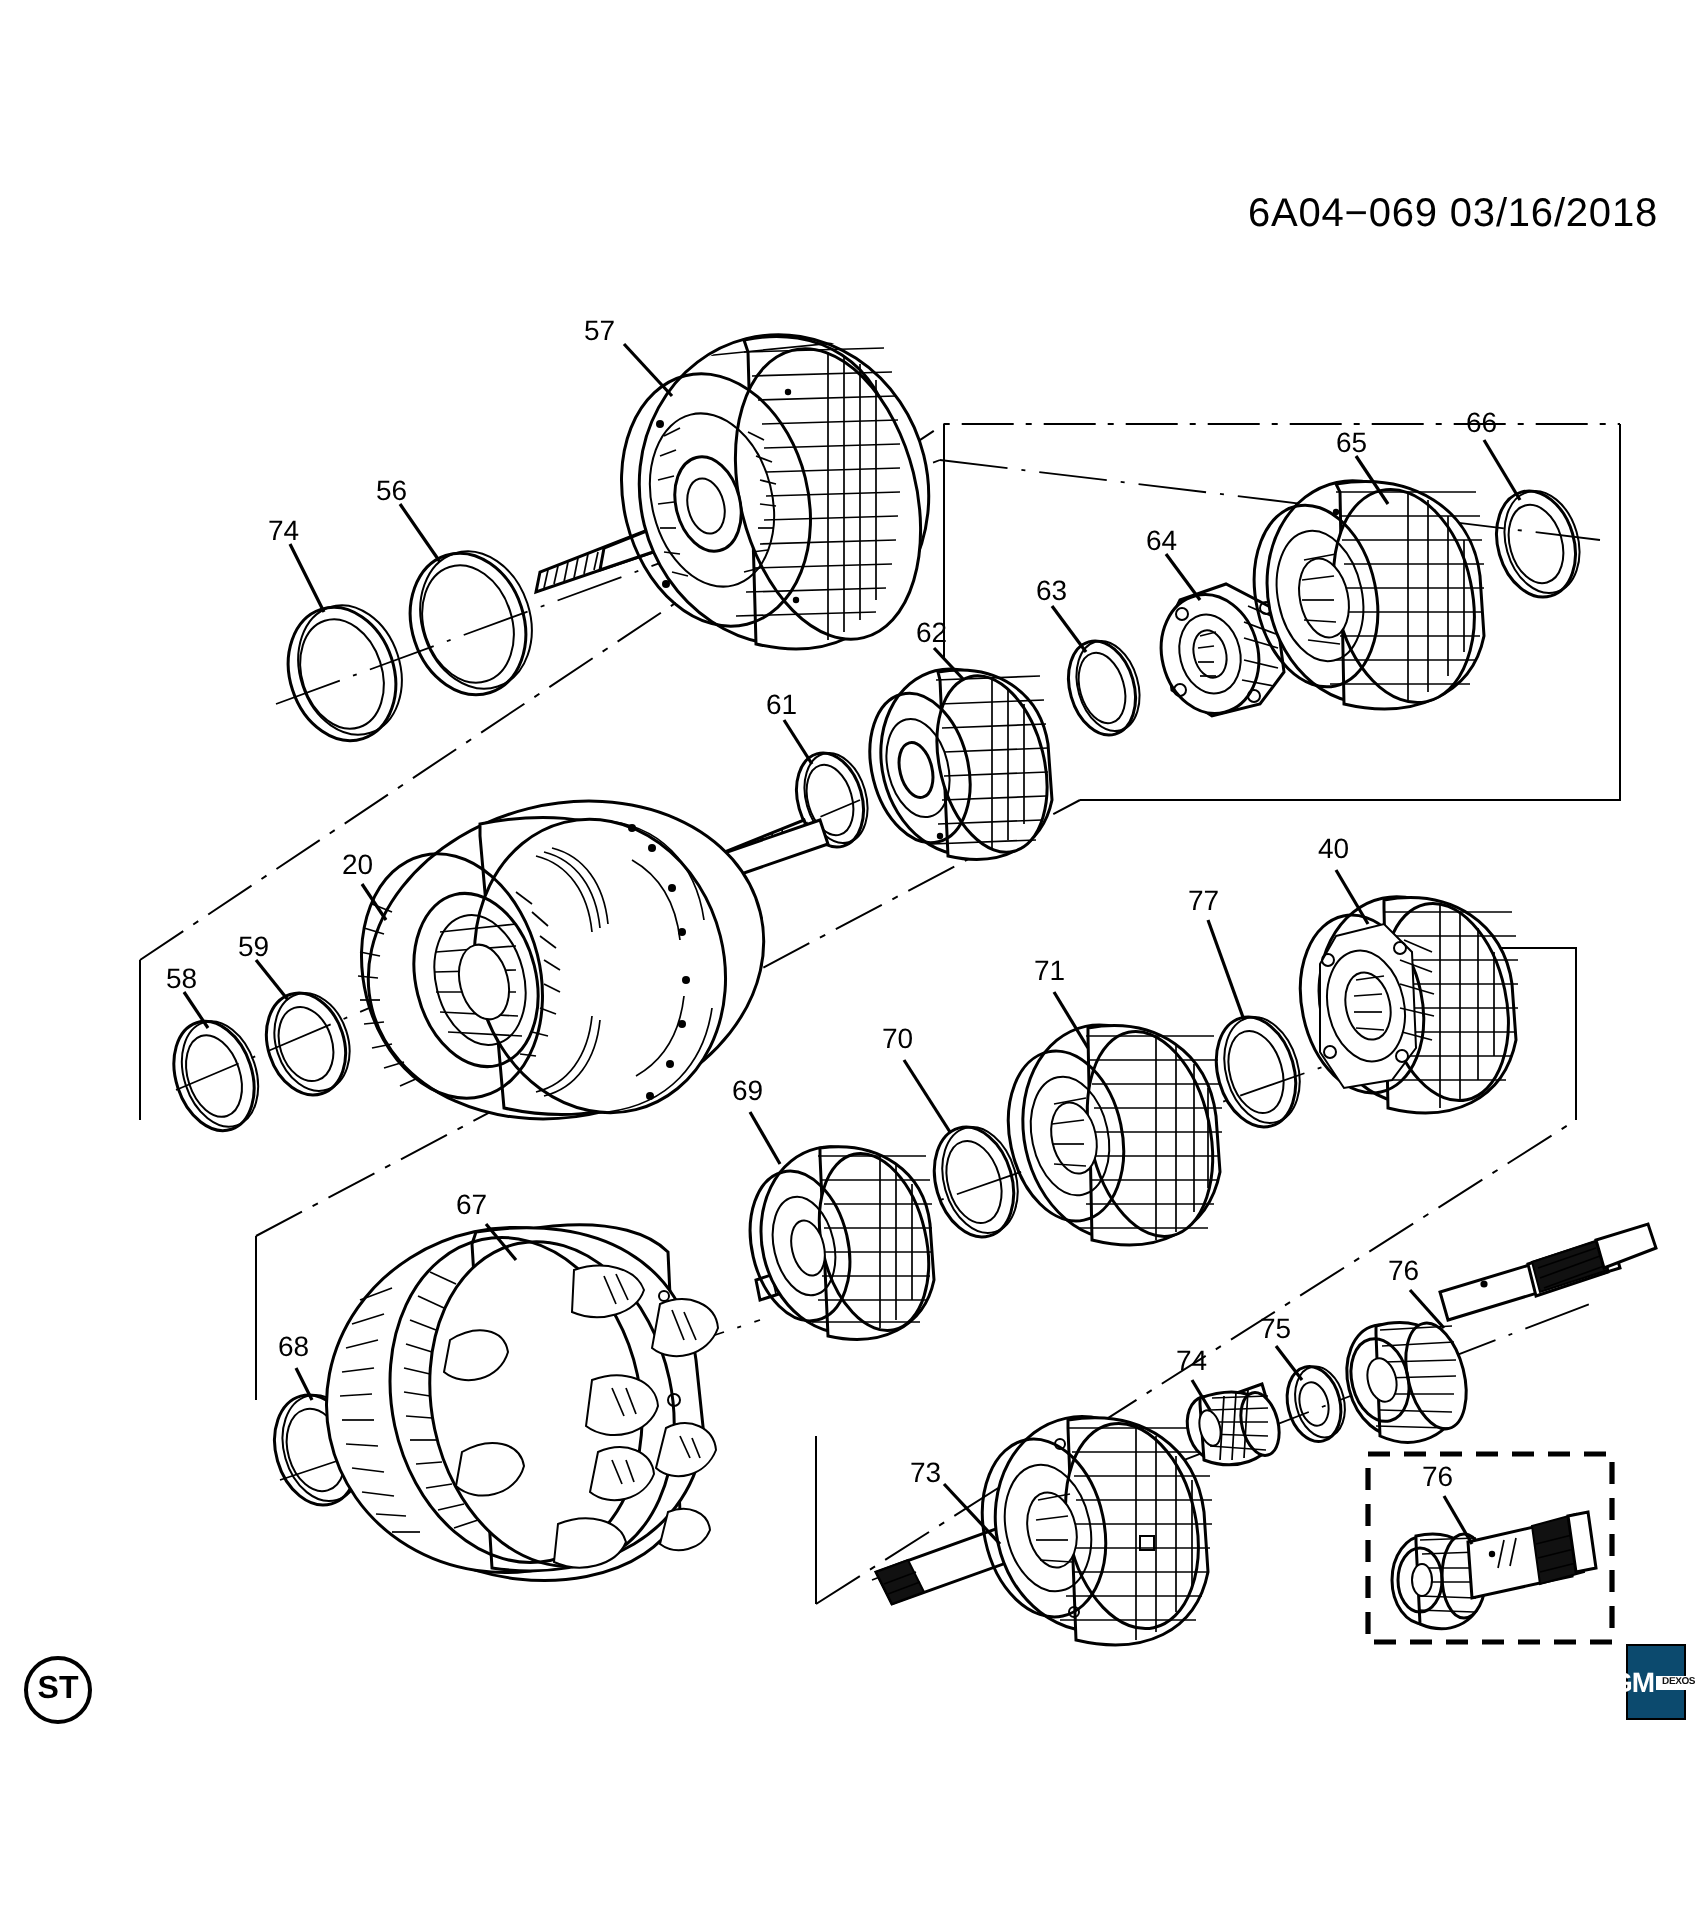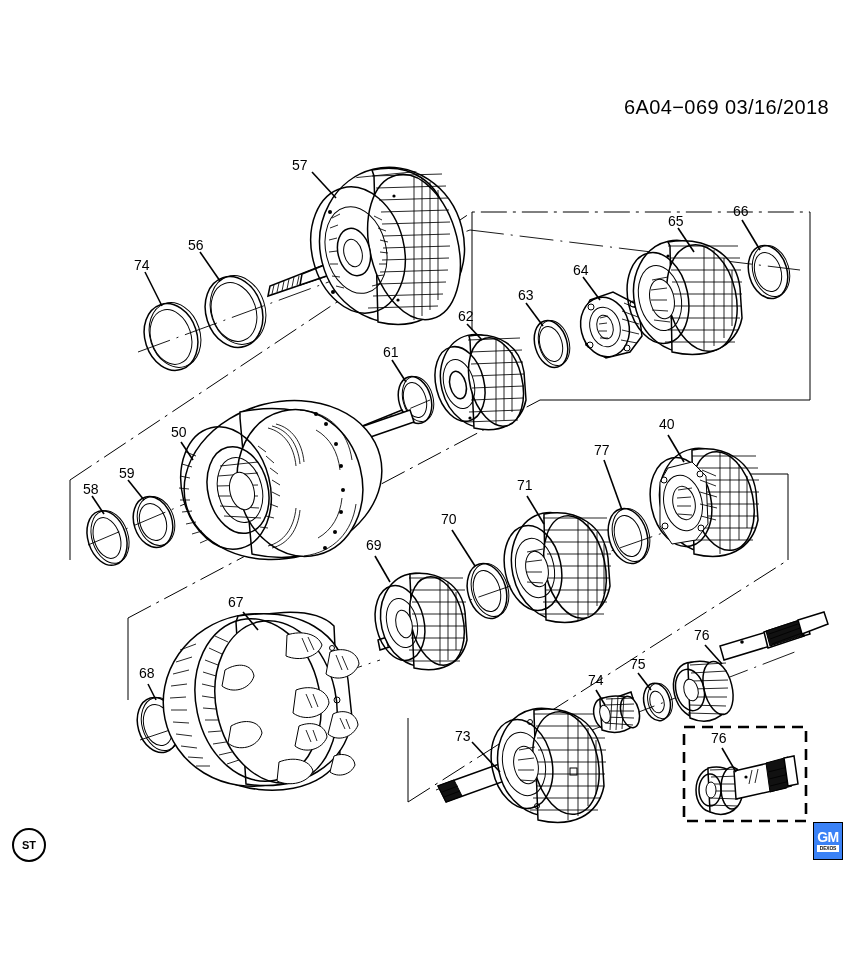--- a/index.html
+++ b/index.html
@@ -15,23 +15,23 @@
   .grpd{stroke:#000;stroke-width:1;fill:none;stroke-dasharray:26 6 3 6;}
   .inset{stroke:#000;stroke-width:2.6;fill:none;stroke-dasharray:11 7;}
   .pt{fill:none;stroke:#000;stroke-width:1.5;}
   .pt2{fill:none;stroke:#000;stroke-width:1;}
   .fillw{fill:#fff;stroke:#000;stroke-width:1.5;}
   .fillw2{fill:#fff;stroke:#000;stroke-width:1;}
   .hatch{stroke:#000;stroke-width:.85;fill:none;}
   .dark{fill:#111;stroke:#000;stroke-width:1;}
   .stmark{position:absolute;left:12px;top:828px;width:30px;height:30px;border:2.5px solid #000;
           border-radius:50%;display:flex;align-items:center;justify-content:center;
-          font-size:11px;font-weight:bold;}
-  .gm{position:absolute;left:813px;top:822px;width:28px;height:36px;background:#3b82f6;
-      border:1px solid #000;display:flex;flex-direction:column;align-items:center;
+          font-size:16px;font-weight:bold;}
+  .gm{position:absolute;left:813px;top:822px;width:28px;height:36px;background:#0c4a6e;
+      border:1px solid #000;display:flex;align-items:center;
       justify-content:center;gap:1px;}
   .gm .g1{color:#fff;font-size:14px;font-weight:bold;letter-spacing:-.5px;line-height:1;}
   .gm .g2{background:#fff;color:#111;font-size:5px;font-weight:bold;line-height:1;
           padding:1px 3px;letter-spacing:-.2px;}
 </style>
 </head>
 <body>
 
 <div id="sheet">
 
@@ -682,21 +682,21 @@
       <circle cx="746" cy="777" r="1.6" fill="#000"></circle>
     </g>
     <path class="lead" d="M722 748 L736 772"></path>
   </svg>
 
   <div class="lbl" style="left:134px;top:258px">74</div>
   <div class="lbl" style="left:188px;top:238px">56</div>
   <div class="lbl" style="left:292px;top:158px">57</div>
   <div class="lbl" style="left:83px;top:482px">58</div>
   <div class="lbl" style="left:119px;top:466px">59</div>
-  <div class="lbl" style="left:171px;top:425px">50</div>
+  <div class="lbl" style="left:171px;top:425px">20</div>
   <div class="lbl" style="left:383px;top:345px">61</div>
   <div class="lbl" style="left:458px;top:309px">62</div>
   <div class="lbl" style="left:518px;top:288px">63</div>
   <div class="lbl" style="left:573px;top:263px">64</div>
   <div class="lbl" style="left:668px;top:214px">65</div>
   <div class="lbl" style="left:733px;top:204px">66</div>
   <div class="lbl" style="left:228px;top:595px">67</div>
   <div class="lbl" style="left:139px;top:666px">68</div>
   <div class="lbl" style="left:366px;top:538px">69</div>
   <div class="lbl" style="left:441px;top:512px">70</div>

